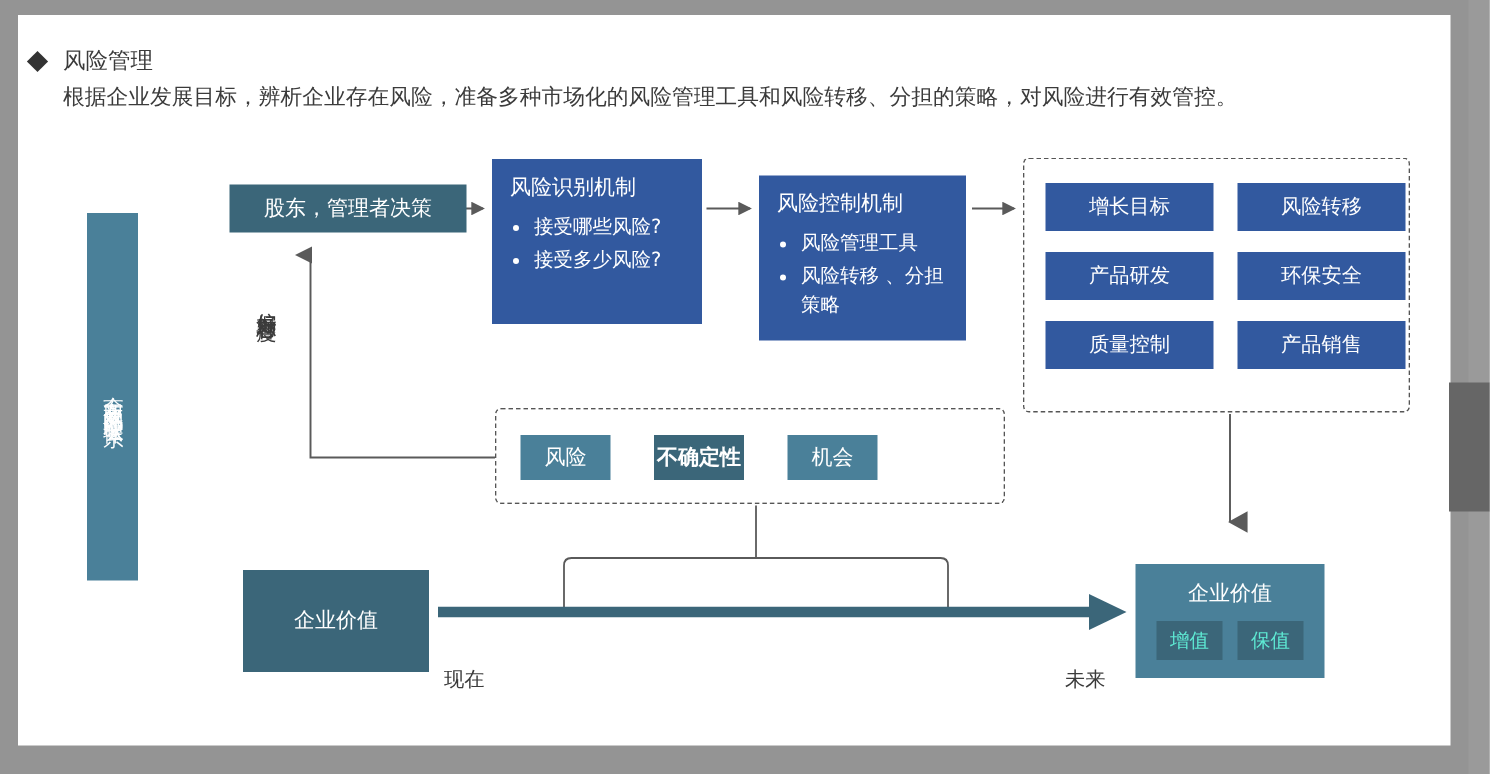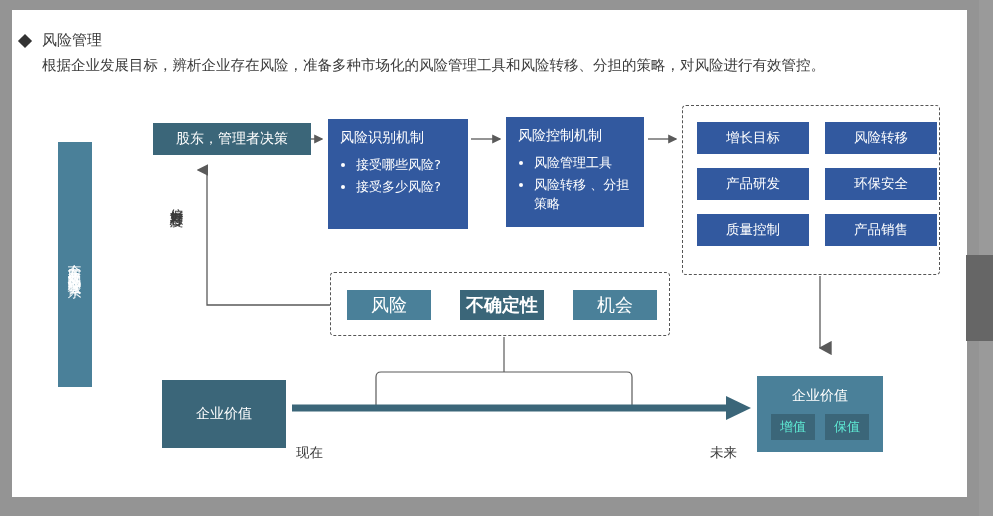--- a/index.html
+++ b/index.html
@@ -74,21 +74,21 @@
     left:130px; top:123px; width:158px; height:32px;
     background:#3b6679;
     display:flex; align-items:center; justify-content:center;
     font-size:14px; font-family:"DejaVu Sans", sans-serif;margin-left:23px;
   }
 
   
   .blue-panel {
     background:#32599f; color:#fff; padding:10px 12px 8px 12px;
   }
-  #stage-identify { left:328px; top:119px; width:140px; height:110px; }
+  #stage-identify { left:328px; top:106px; width:140px; height:110px; }
   #stage-control  { left:506px; top:117px; width:138px; height:110px; }
   .panel-title { font-size:14px; font-family:"DejaVu Sans", sans-serif; margin-bottom:8px; }
   .panel-list { margin:0; padding-left:16px; }
   .panel-list li {
     font-size:13px; line-height:19px; margin-bottom:3px;
     font-family:"DejaVu Sans", sans-serif;
   }
 
   
   #objectives-group {
@@ -108,23 +108,23 @@
   
   #ruo-group {
     position:absolute; left:330px; top:272px; width:340px; height:64px;
     border:1.6px dashed #555; border-radius:4px;
   }
   #ruo-row {
     position:absolute; left:16px; top:17px;
     display:flex; gap:29px;
   }
   .ruo-chip {
-    width:84px; height:30px; color:#fff;
-    display:flex; align-items:center; justify-content:center;
-    font-size:18px; font-family:"DejaVu Sans", sans-serif;
+    width:60px; height:30px; color:#fff;
+    display:flex; align-items:center; justify-content:center;
+    font-size:14px; font-family:"DejaVu Sans", sans-serif;
   }
   .ruo-light { background:#4a8099; }
   .ruo-dark  { background:#3b6679;font-weight:bold; }
 
   
   #pref-label {
     position:absolute; left:168px; top:198px;
     writing-mode: vertical-rl; text-orientation: upright;
     font-size:13.5px; color:#3b3b3b; letter-spacing:1px;
     font-family:"DejaVu Sans", sans-serif;

